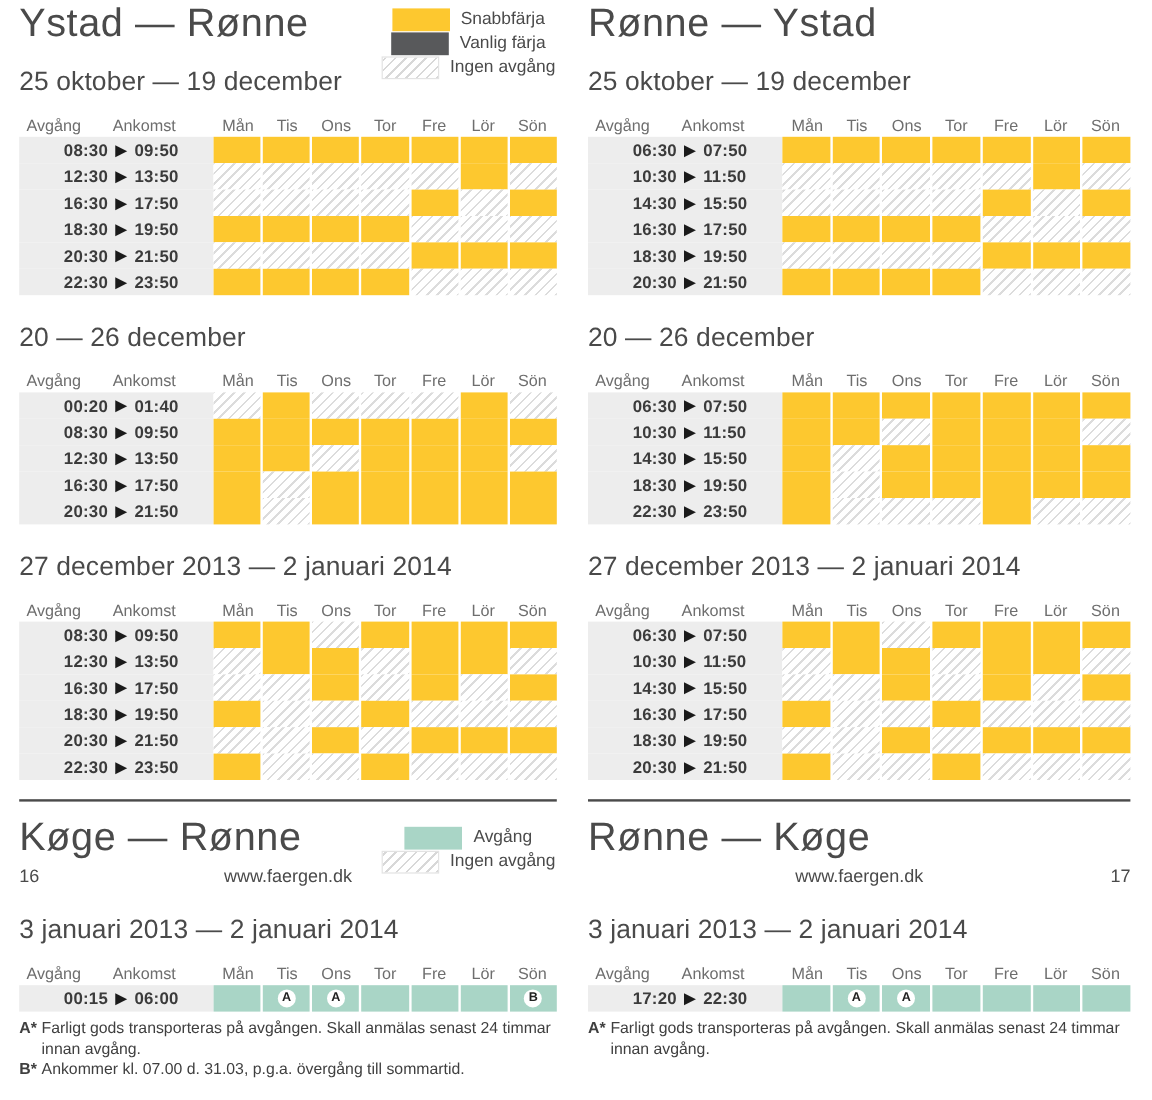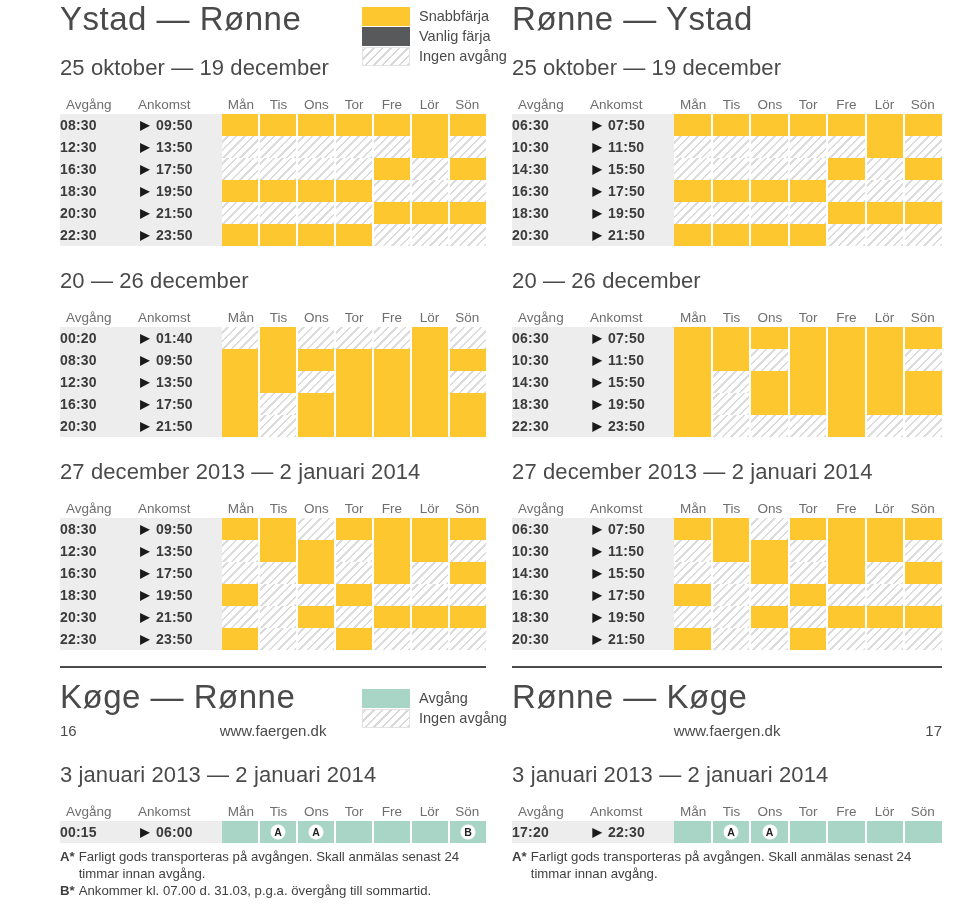--- a/index.html
+++ b/index.html
@@ -8,21 +8,20 @@
     width: 960px; height: 917px;
     background: #ffffff;
     font-family: "Liberation Sans", sans-serif;
     color: #3f3f3f;
     overflow: hidden;
   }
   .page {
     position: relative;
     width: 960px; height: 743px;
     display: flex;
-    padding-left: 44px;
   }
   .col {
     width: 480px;
     padding: 0 16px 0 16px;
     position: relative;
   }
   .col.right { padding-left: 10px; padding-right: 18px; }
 
   
   .route-title {
@@ -39,20 +38,21 @@
   .legend {
     position: absolute;
     display: flex;
     flex-direction: column;
     gap: 0;
   }
   .legend-row {
     display: flex;
     align-items: center;
     height: 20px;
+    justify-content: center;
   }
   .swatch {
     width: 48px; height: 19px;
     margin-right: 9px;
     flex: 0 0 auto;
   }
   .sw-yellow { background: #FDC82F; }
   .sw-grey   { background: #58595B; }
   .sw-teal   { background: #A9D5C6; }
   .sw-none   {
@@ -111,21 +111,21 @@
     width: 162px;
     flex: 0 0 162px;
     background: #ededed;
     display: flex;
     align-items: center;
     font-size: 14px;
     font-weight: bold;
     color: #3b3b3b;
     letter-spacing: 0.2px;
   }
-  .td-dep { width: 74px; text-align: left; padding-right: 0; }
+  .td-dep { width: 74px; text-align: right; padding-right: 0; }
   .arrow {
     width: 22px;
     text-align: center;
     color: #1a1a1a;
     font-size: 12px;
     line-height: 1;
   }
   .td-arr { width: 64px; text-align: left; }
   .cell {
     flex: 1 1 0;

